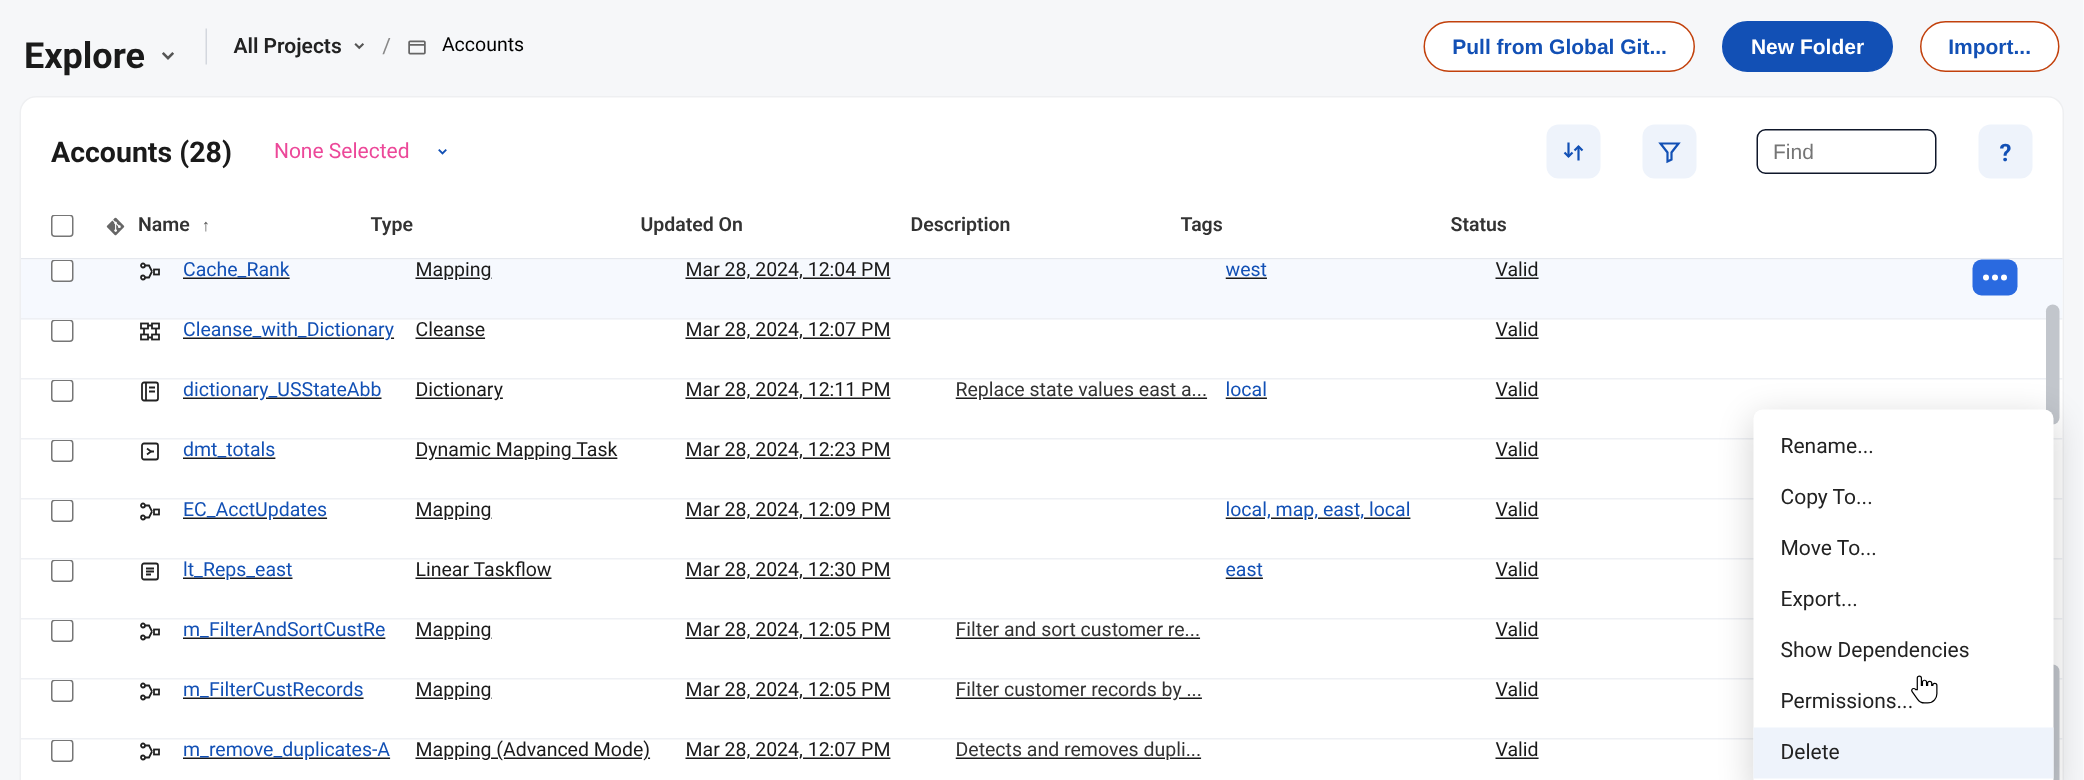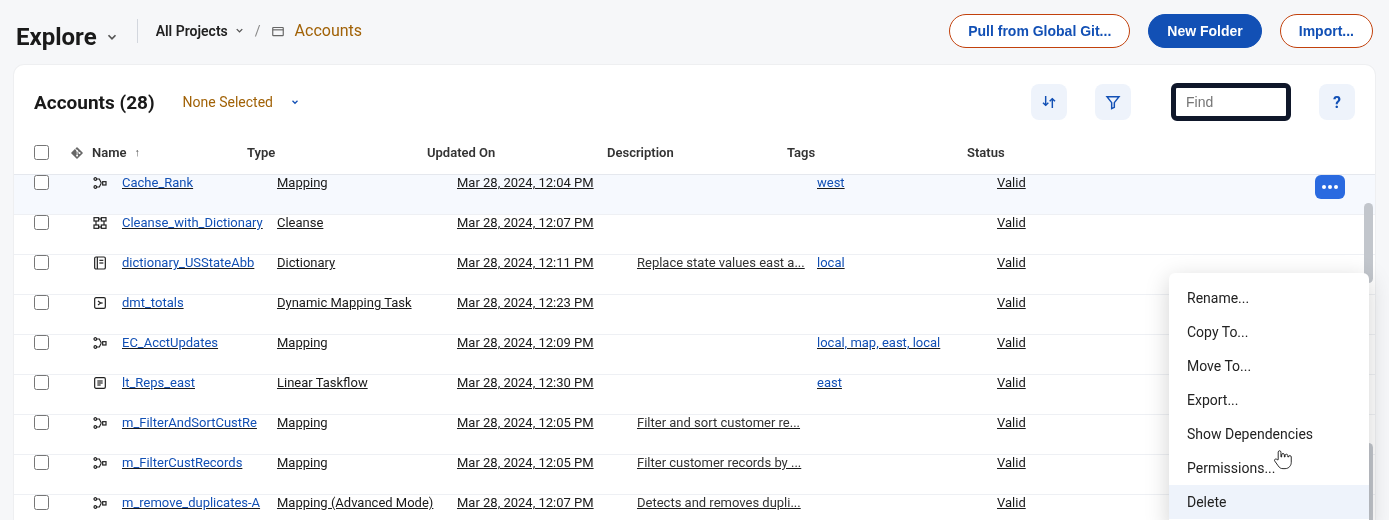--- a/index.html
+++ b/index.html
@@ -5,33 +5,33 @@
 * { box-sizing: border-box; margin: 0; padding: 0; }
 body { font-family: -apple-system, BlinkMacSystemFont, "Segoe UI", Roboto, sans-serif; background: #f6f7f9; width: 1389px; height: 520px; overflow: hidden; color: #1a1a1a; }
 
 .topbar { display: flex; align-items: center; padding: 10px 16px 14px; gap: 18px; }
 .brand { font-size: 24px; font-weight: 700; display: flex; align-items: center; gap: 8px; margin-top: 13px; }
 .vdiv { width: 1px; height: 24px; background: #d3d7de; }
 .crumb { display: flex; align-items: center; gap: 10px; font-size: 14px; }
 .crumb .proj { font-weight: 600; color: #222; display: flex; align-items: center; gap: 6px; }
 .crumb .sep { color: #888; }
 .crumb .folder-icon { color: #666; display: flex; align-items: center; }
-.crumb .acct { color: #a16207; font-size: 16px; }
+.crumb .acct { color: #000000; font-size: 13px; }
 .topbar .spacer { flex: 1; }
 .btn { border-radius: 18px; padding: 8px 18px; font-size: 14px; font-weight: 600; border: 1px solid #c2410c; background: #fff; cursor: pointer; }
 .btn.primary { background: #1250b5; color: #fff; border-color: #1250b5; }
 .btn.link { color: #1250b5; }
 
 .panel { background: #fff; border-radius: 10px; margin: 0 14px; padding: 0; box-shadow: 0 0 0 1px rgba(0,0,0,0.03); }
 .panel-head { display: flex; align-items: center; padding: 18px 20px 10px; gap: 28px; }
 .panel-title { font-size: 19px; font-weight: 700; }
-.none-sel { color: #a16207; font-size: 14px; display: flex; align-items: center; gap: 17px; cursor: pointer; }
+.none-sel { color: #ec4899; font-size: 14px; display: flex; align-items: center; gap: 17px; cursor: pointer; }
 .panel-head .spacer { flex: 1; }
 .iconbtn { width: 36px; height: 36px; border-radius: 8px; background: #eef3fb; display: flex; align-items: center; justify-content: center; cursor: pointer; color: #1250b5; }
-.findbox { border: 5px solid #0f172a; border-radius: 6px; padding: 6px 10px; width: 120px; font-size: 14px; margin-left: 12px; }
+.findbox { border: 1px solid #0f172a; border-radius: 6px; padding: 6px 10px; width: 120px; font-size: 14px; margin-left: 12px; }
 .helpbtn { width: 36px; height: 36px; border-radius: 8px; background: #eef3fb; display: flex; align-items: center; justify-content: center; color: #1250b5; font-weight: 700; font-size: 16px; cursor: pointer; }
 
 .tbl { width: 100%; }
 .tbl .hdr { display: flex; align-items: center; border-bottom: 1px solid #e5e8ee; padding: 0 20px; height: 44px; font-size: 13px; font-weight: 600; color: #333; position: relative; }
 .tbl .row { display: flex; align-items: flex-start; border-bottom: 1px solid #eef0f4; padding: 0 20px; height: 40px; font-size: 13px; position: relative; text-decoration: underline; }
 .tbl .row.hover { background: #f6f9fe; }
 .c-check { width: 36px; display:flex; align-items:center; }
 .c-git { width: 22px; display:flex; align-items:center; color:#666; }
 .c-icon { width: 30px; display:flex; align-items:center; color:#333; }
 .c-name { width: 155px; color: #1250b5; cursor: pointer; white-space: nowrap; overflow: hidden; text-overflow: ellipsis; }

